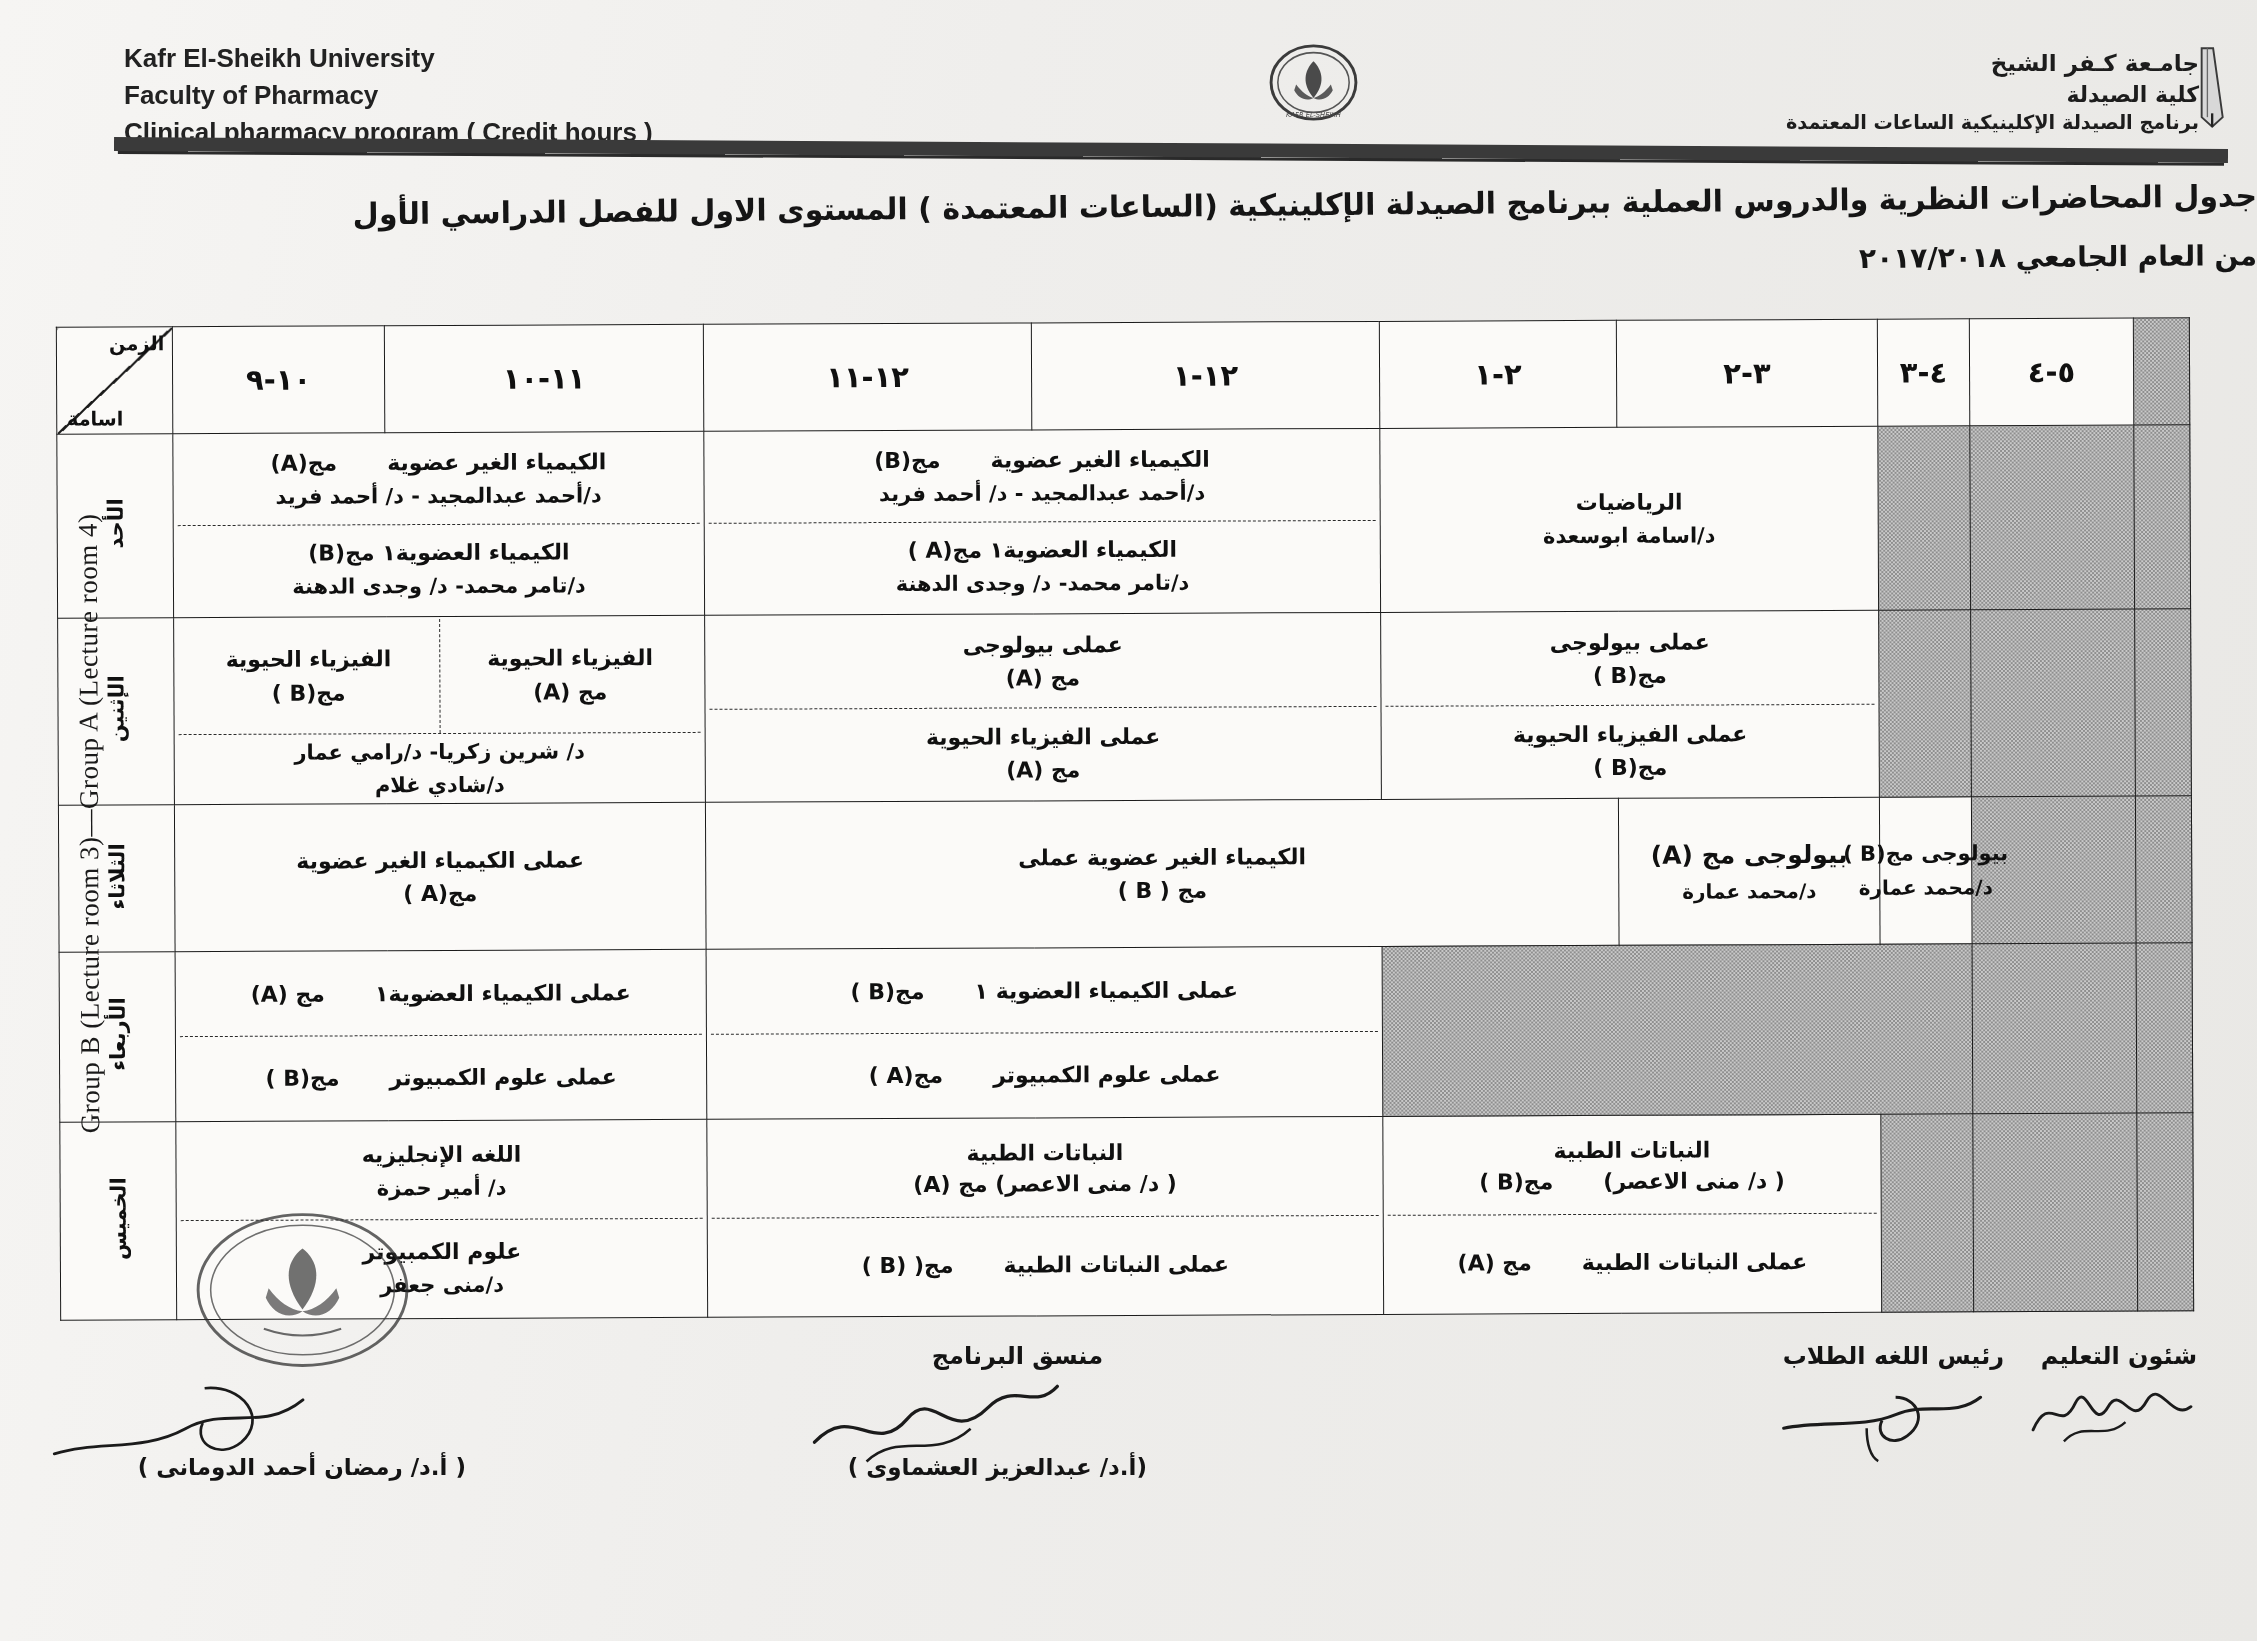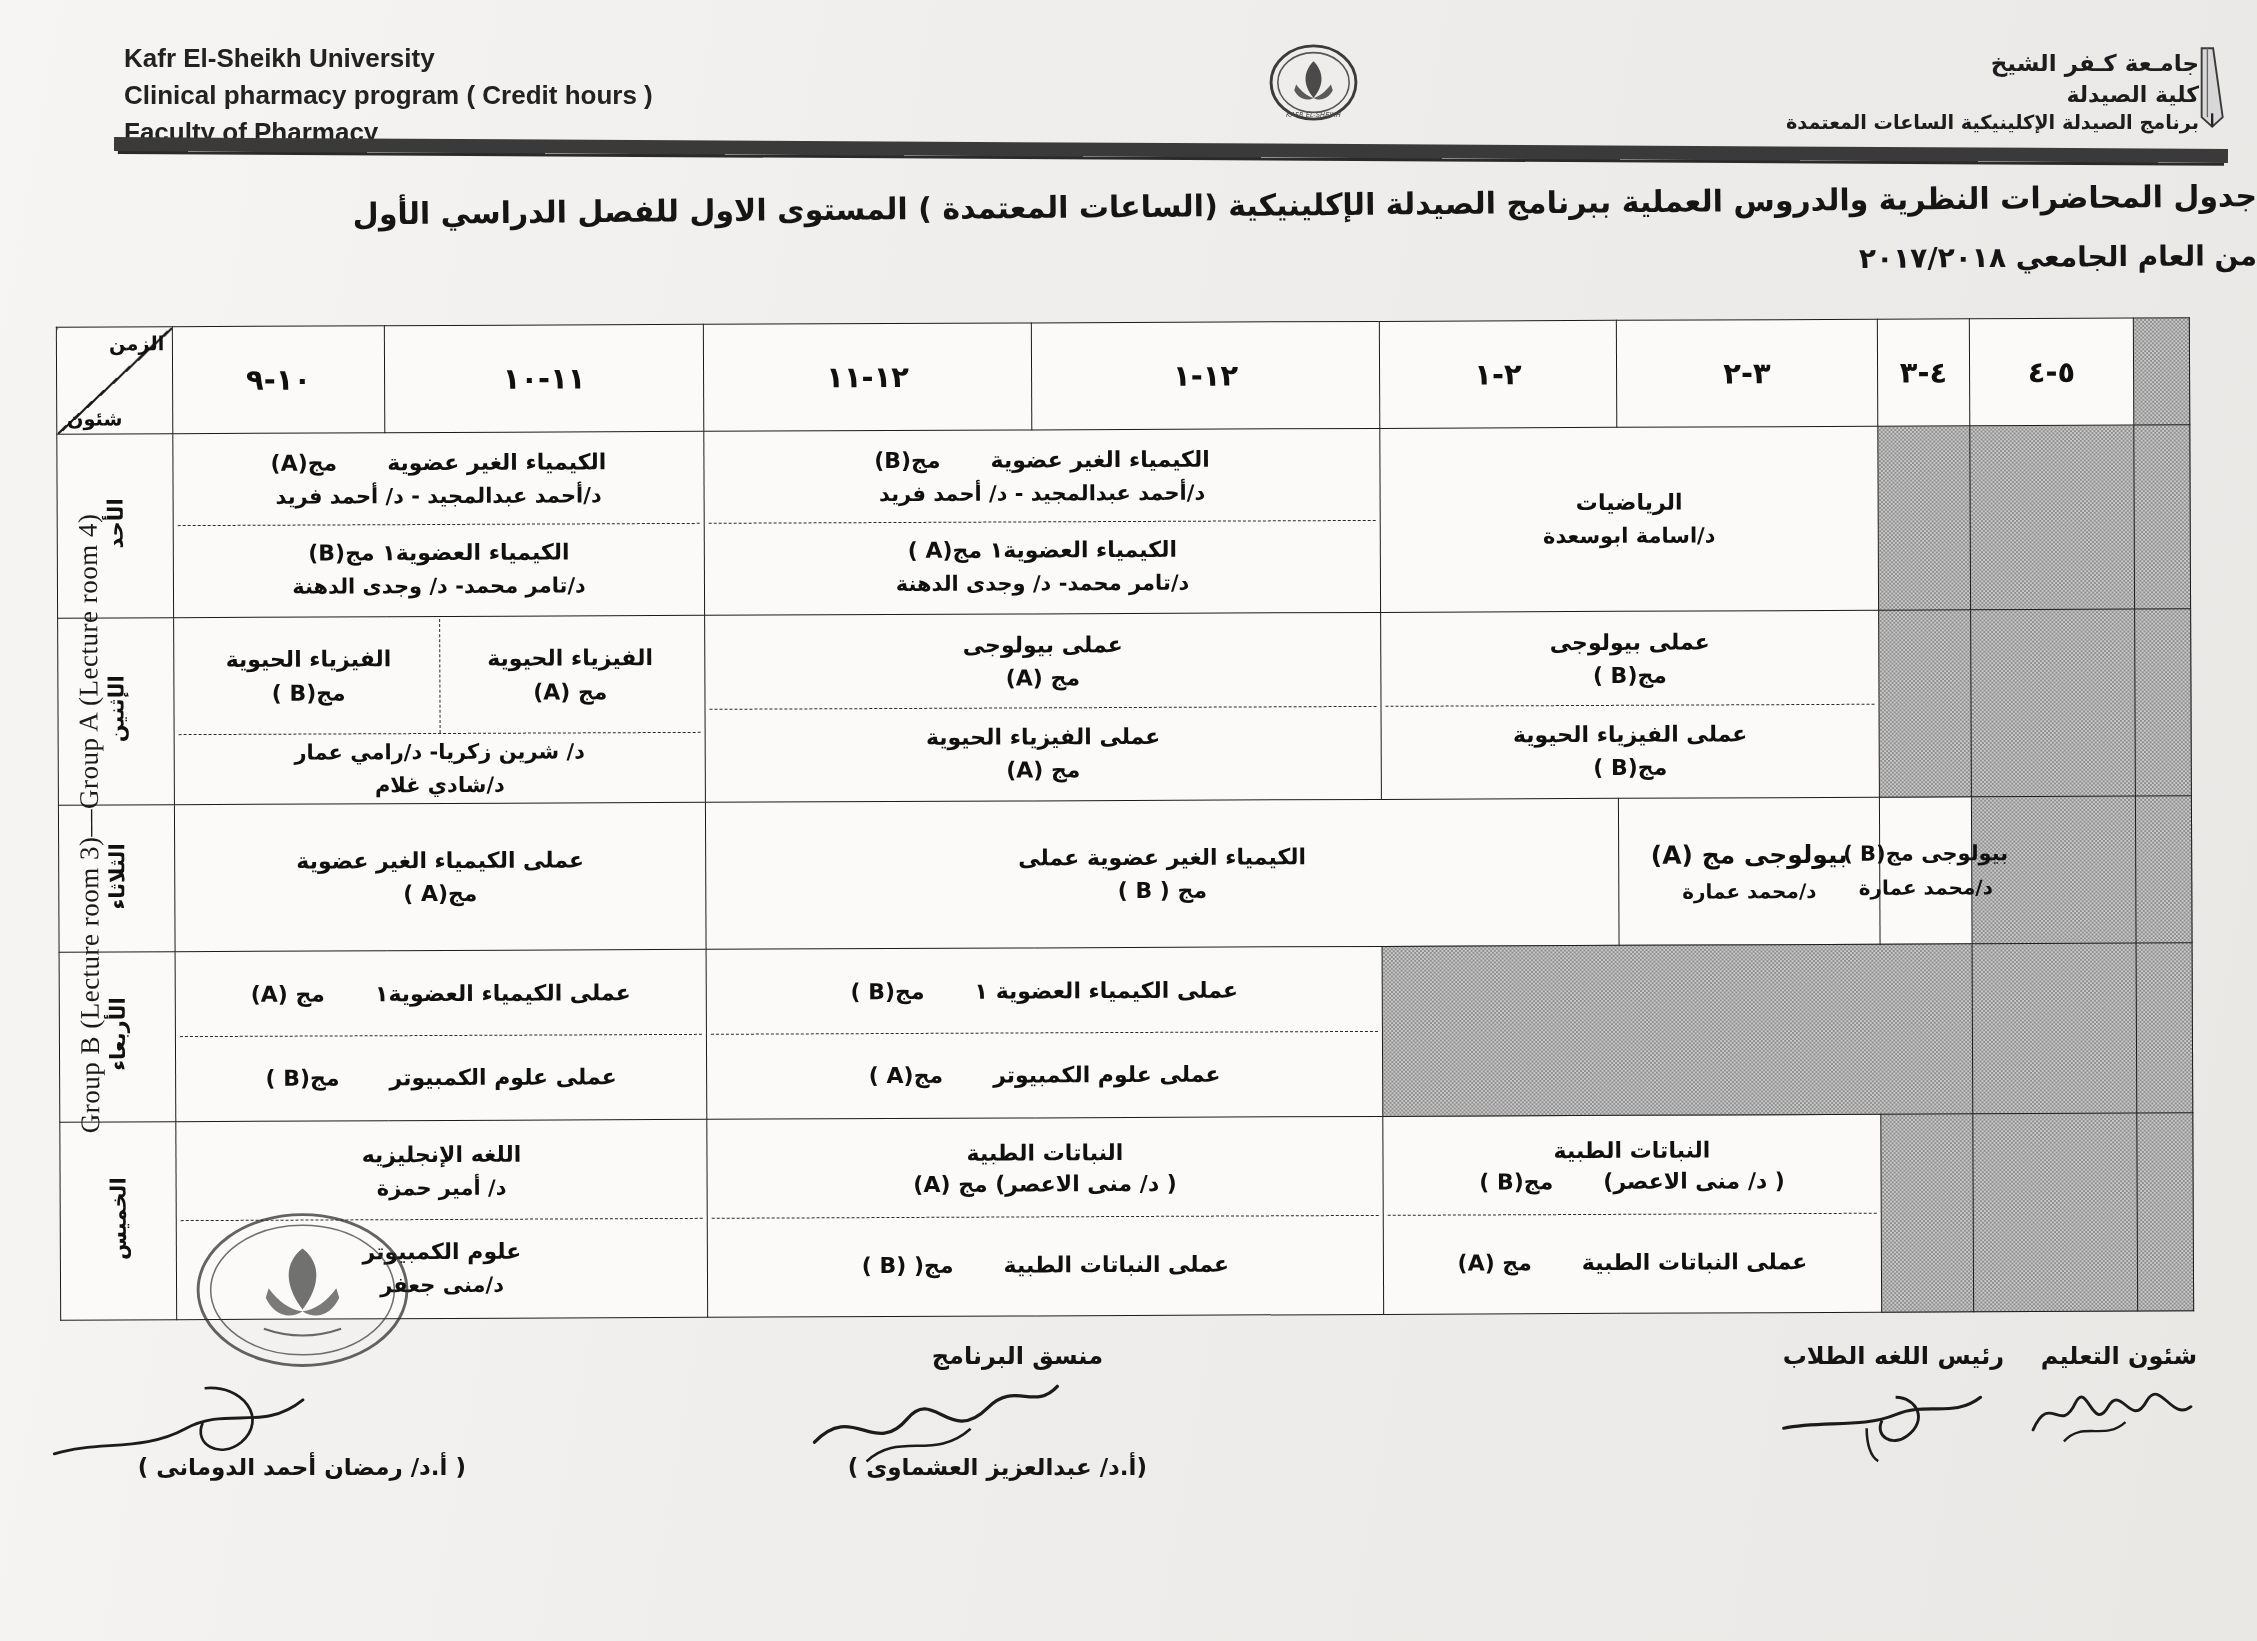--- a/index.html
+++ b/index.html
@@ -175,22 +175,22 @@
 </style>
 </head>
 <body>
 
 <div class="page">
 
   <div class="top-header">
 
     <div class="hdr-left">
       <div>Kafr El-Sheikh University</div>
+      <div>Faculty of Pharmacy</div>
       <div>Clinical pharmacy program ( Credit hours )</div>
-      <div>Faculty of Pharmacy</div>
     </div>
 
     <div class="logo">
       <svg viewBox="0 0 140 84" width="135" height="81" aria-hidden="true">
         <ellipse cx="70" cy="42" rx="44" ry="38" fill="none" stroke="#3b3b3b" stroke-width="3"></ellipse>
         <ellipse cx="70" cy="42" rx="37" ry="31" fill="none" stroke="#555" stroke-width="1.6"></ellipse>
         <path d="M70 20 C60 30 58 44 70 58 C82 44 80 30 70 20 Z" fill="#4a4a4a"></path>
         <path d="M52 44 C58 52 64 56 70 58 C62 62 54 58 50 50 Z" fill="#5a5a5a"></path>
         <path d="M88 44 C82 52 76 56 70 58 C78 62 86 58 90 50 Z" fill="#5a5a5a"></path>
         <text x="70" y="78" font-size="7" text-anchor="middle" fill="#4a4a4a" font-family="DejaVu Sans, sans-serif">KAFR EL-SHEIKH</text>
@@ -245,21 +245,21 @@
         <td class="thicktop">٥-٤</td>
         <td class="thicktop">٤-٣</td>
         <td class="thicktop">٣-٢</td>
         <td class="thicktop">٢-١</td>
         <td class="thicktop">١٢-١</td>
         <td class="thicktop">١٢-١١</td>
         <td class="thicktop">١١-١٠</td>
         <td class="thicktop">١٠-٩</td>
         <td class="corner thicktop outer-l">
           <span class="c-top">الزمن</span>
-          <span class="c-bot">شئون</span>
+          <span class="c-bot">اسامة</span>
         </td>
       </tr>
 
       <tr style="height:179px">
         <td class="shaded outer-r"></td>
         <td class="shaded"></td>
         <td class="shaded"></td>
         <td class="cell" colspan="2">
           <div class="stack">
             <div class="seg">

